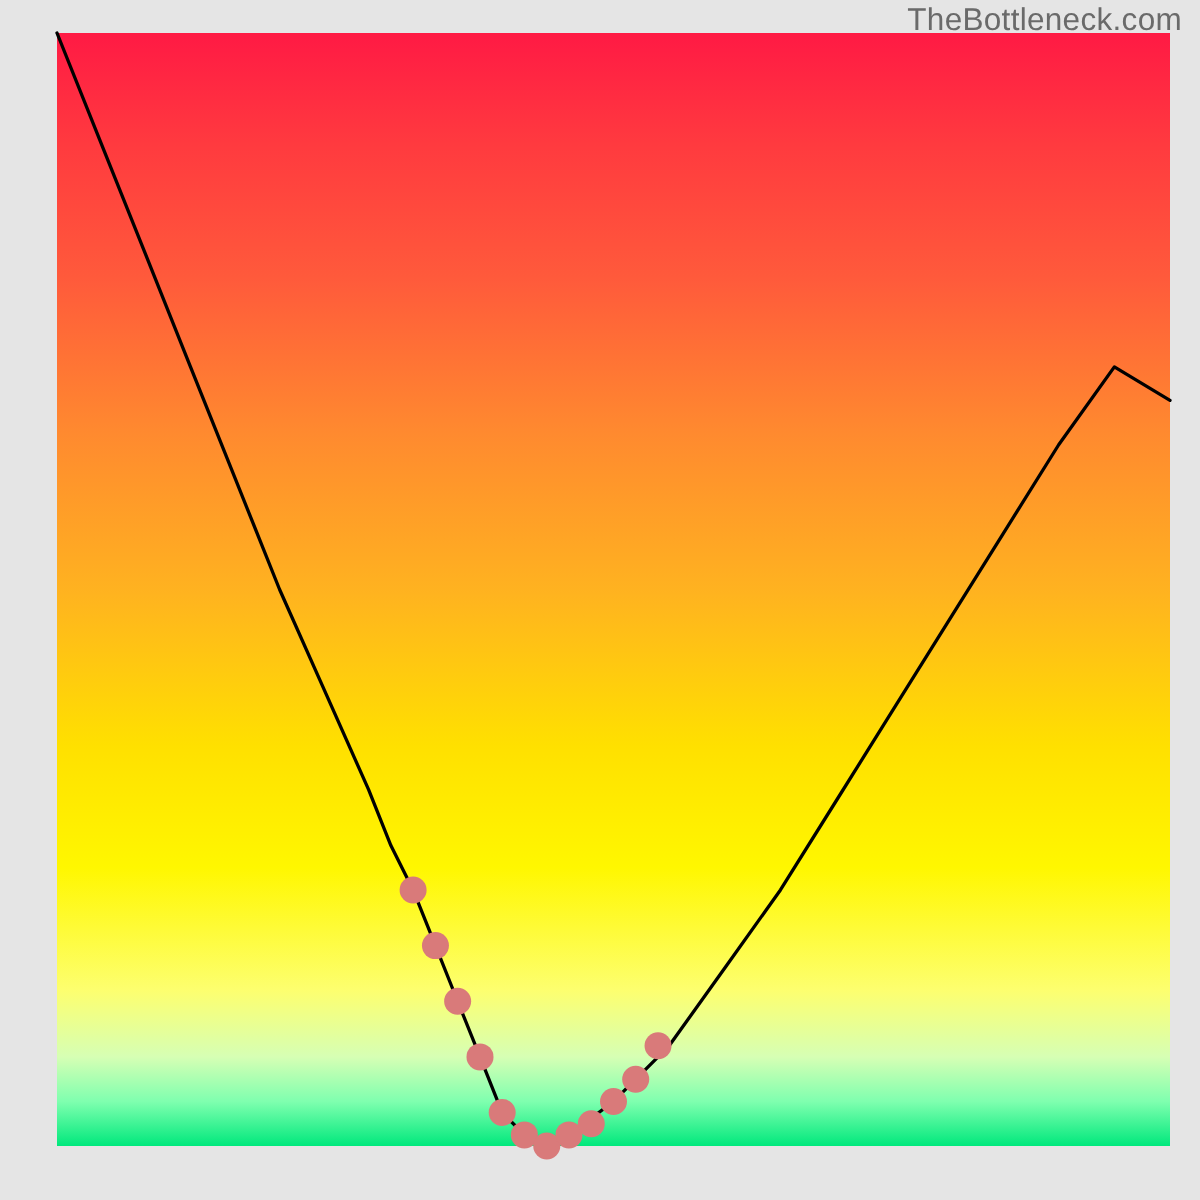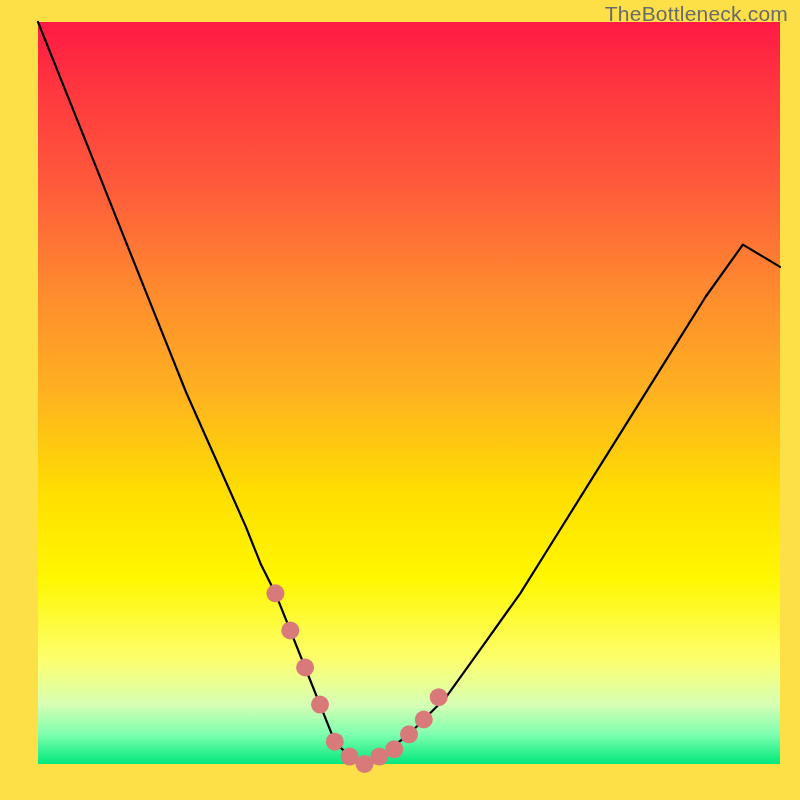--- a/index.html
+++ b/index.html
@@ -10,21 +10,21 @@
     background: #000;
     overflow: hidden;
     font-family: Arial, Helvetica, sans-serif;
   }
   .frame {
     position: absolute;
     left: 0;
     top: 0;
     width: 800px;
     height: 800px;
-    background: #fde047;
+    background: #e5e5e5;
   }
   .plot-area {
     position: absolute;
     left: 38px;
     top: 22px;
     width: 742px;
     height: 742px;
     background: linear-gradient(to bottom,
       #ff1a44 0%,
       #ff3a3f 10%,

